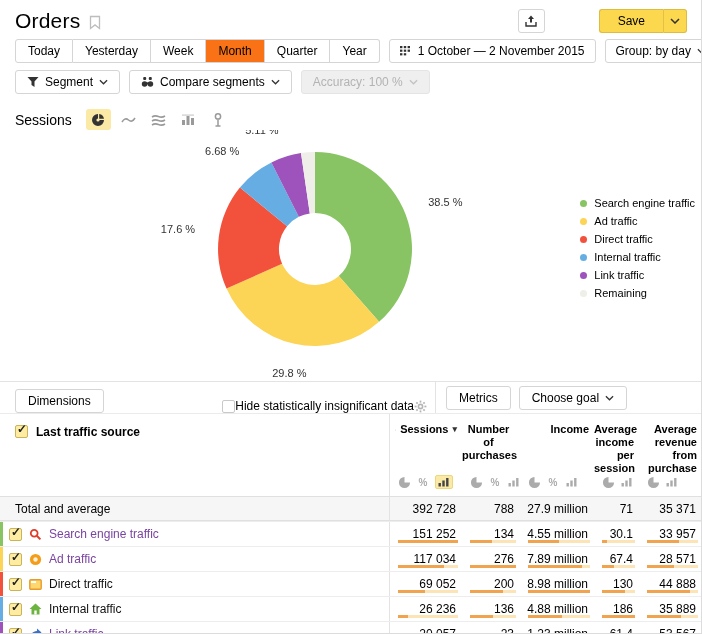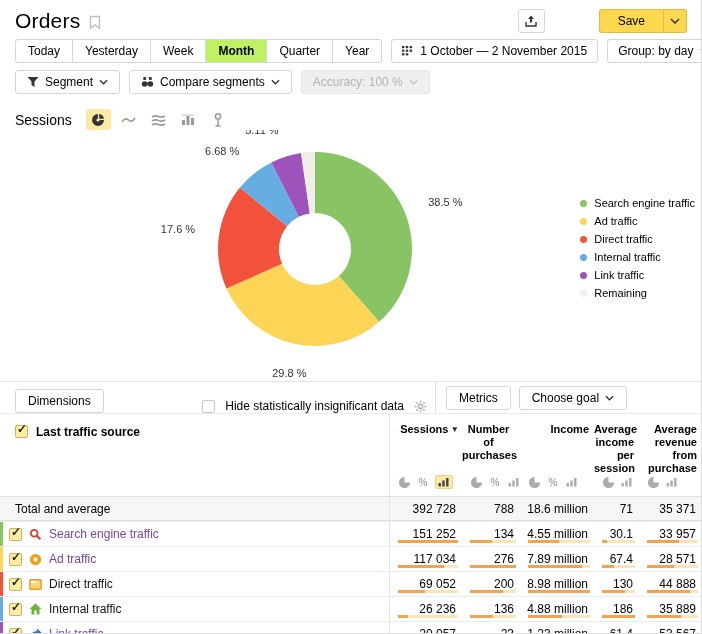--- a/index.html
+++ b/index.html
@@ -21,21 +21,21 @@
   .save-arrow { background:#fbd84d; border:1px solid #dfbc3f; border-left:1px solid #e3c145; border-radius:0 3px 3px 0;
                 width:24px; display:flex; align-items:center; justify-content:center; cursor:pointer; color:#333; }
 
   
   .toolbar { display:flex; align-items:center; padding:3px 14px 0 15px; gap:9px; }
   .tab-group { display:flex; }
   .tab { border:1px solid #d5d5d5; border-left:none; background:#fff; font-size:12px; padding:4px 12px;
          cursor:pointer; white-space:nowrap; }
   .tab:first-child { border-left:1px solid #d5d5d5; border-radius:3px 0 0 3px; }
   .tab:last-child { border-radius:0 3px 3px 0; }
-  .tab.active { background:#bef264;font-weight:bold; }
+  .tab.active { background:#f97316; }
   .ctrl-btn { display:flex; align-items:center; gap:6px; background:#fff; border:1px solid #d5d5d5; border-radius:3px;
               font-size:12px; padding:4px 10px; font-family:inherit; cursor:pointer; white-space:nowrap; }
 
   
   .segment-row { display:flex; align-items:flex-end; gap:9px; padding:7px 14px 2px 15px; }
   .seg-btn { display:flex; align-items:center; gap:6px; background:#fff; border:1px solid #d5d5d5; border-radius:3px;
              font-size:12px; padding:4px 11px; font-family:inherit; cursor:pointer; }
   .seg-btn.disabled { background:#efefef; border-color:#e4e4e4; color:#b3b3b3; cursor:default; }
   .seg-btn.disabled svg { color:#c2c2c2; }
 
@@ -53,21 +53,21 @@
   .legend { position:absolute; top:64px; right:6px; list-style:none; }
   .legend li { display:flex; align-items:center; gap:7px; font-size:11px; line-height:18px; white-space:nowrap; }
   .legend .dot { width:7px; height:7px; border-radius:50%; flex:0 0 auto; }
 
   
   .controls-row { display:flex; align-items:stretch; border-top:1px solid #e3e3e3; border-bottom:1px solid #ebebeb; height:33px; }
   .controls-left { width:436px; display:flex; align-items:flex-end; border-right:1px solid #e3e3e3; padding:0 8px 0 15px; }
   .controls-right { flex:1; display:flex; align-items:center; gap:8px; padding:0 10px; }
   .plain-btn { background:#fff; border:1px solid #d5d5d5; border-radius:3px; font-size:12px; padding:4px 12px;
                font-family:inherit; cursor:pointer; display:flex; align-items:center; gap:6px; }
-  .hide-wrap { margin-left:auto; display:flex; align-items:center; gap:10px; font-size:12px; color:#000; }
+  .hide-wrap { margin-left:auto; display:flex; align-items:center; gap:0; font-size:12px; color:#000; }
   .cb-empty { width:13px; height:13px; border:1px solid #c9c9c9; border-radius:2px; background:#fff; cursor:pointer; }
 
   
   .grid { display:grid; grid-template-columns:390px 72px 58px 74px 45px 63px; }
   .thead { min-height:72px; }
   .th-name { border-right:1px solid #e3e3e3; padding:11px 0 0 15px; display:flex; align-items:flex-start; gap:8px; }
   .th-name span { font-size:12px; font-weight:bold; padding-top:0px; }
   .th { display:flex; flex-direction:column; font-size:11px; font-weight:bold; }
   .th .th-label { padding:9px 5px 0 0; text-align:right; line-height:13px; }
   .th .th-label.left { text-align:left; padding-left:5px; display:flex; align-items:center; gap:4px; }
@@ -400,21 +400,21 @@
             </span>
           </div>
         </div>
       </div>
       <div class="grid row total">
         <div class="cell-name">
           <span>Total and average</span>
         </div>
         <div class="cell-val"><span>392 728</span></div>
         <div class="cell-val"><span>788</span></div>
-        <div class="cell-val"><span>18.6 million</span></div>
+        <div class="cell-val"><span>27.9 million</span></div>
         <div class="cell-val"><span>71</span></div>
         <div class="cell-val"><span>35 371</span></div>
       </div>
       <div class="grid row">
         <div class="cell-name">
           <span class="strip" style="background: rgb(136, 196, 99);"></span>
           <span class="cb"></span>
           <span class="row-icon">
             <svg width="13" height="13" viewBox="0 0 13 13">
               <circle cx="5.2" cy="5.2" r="3.4" fill="none" stroke="#e03c2a" stroke-width="1.8"></circle>

